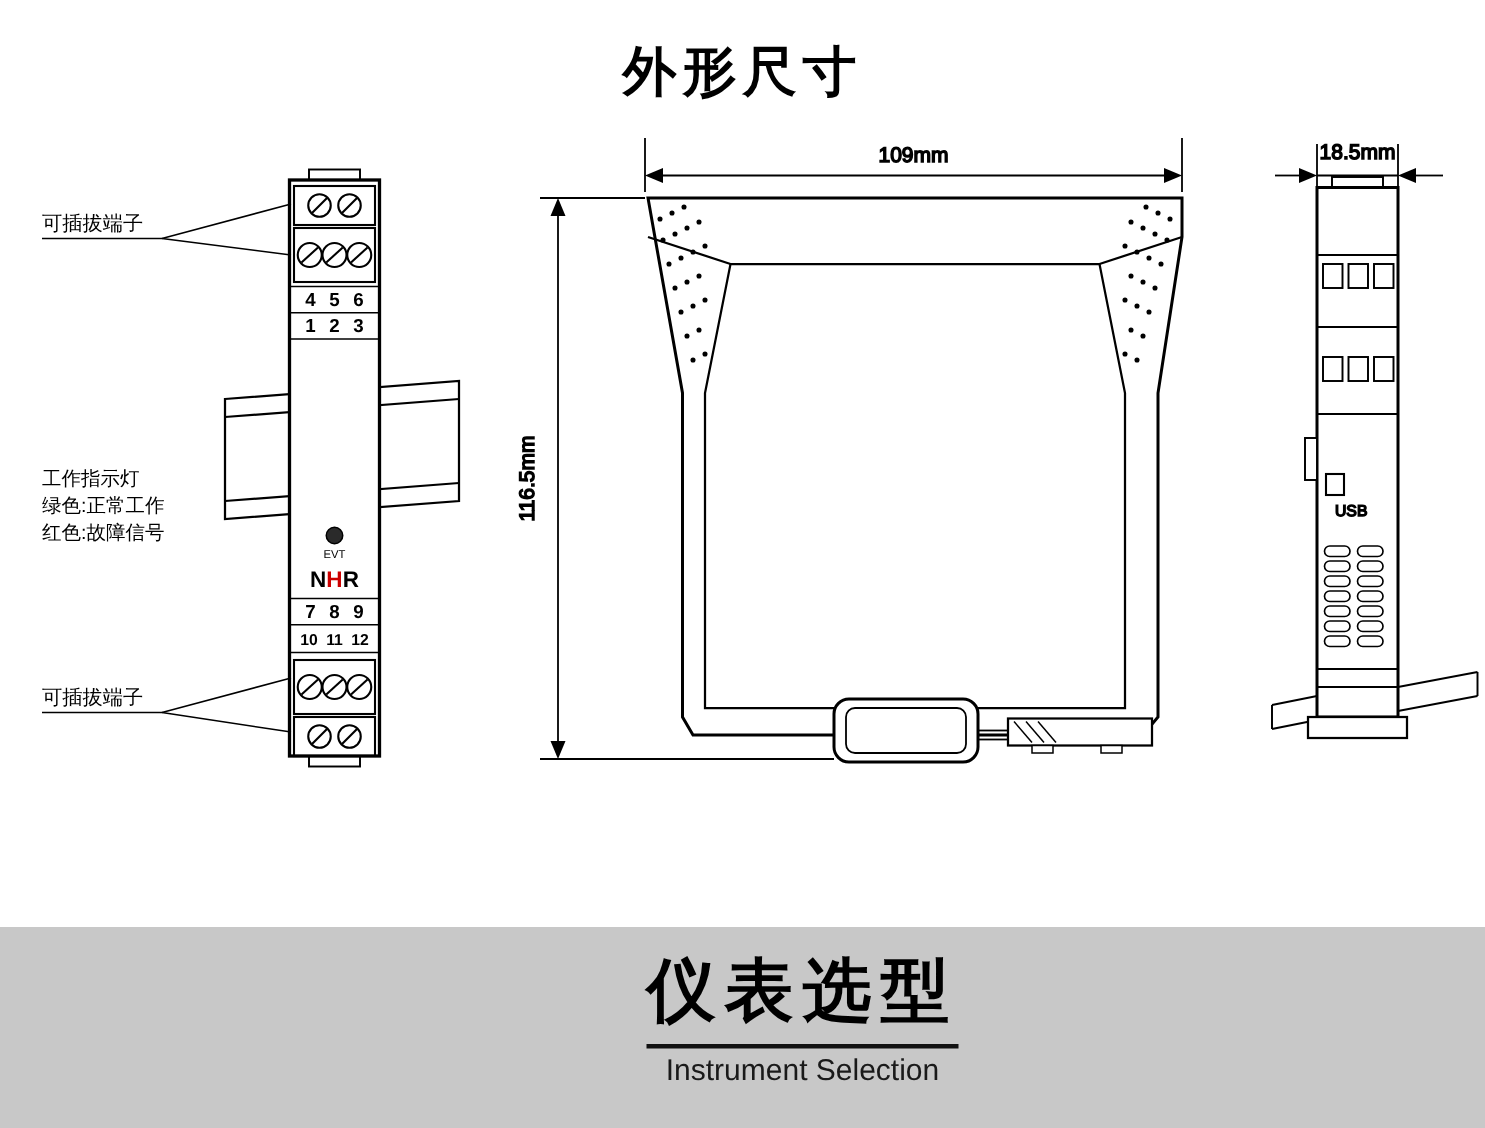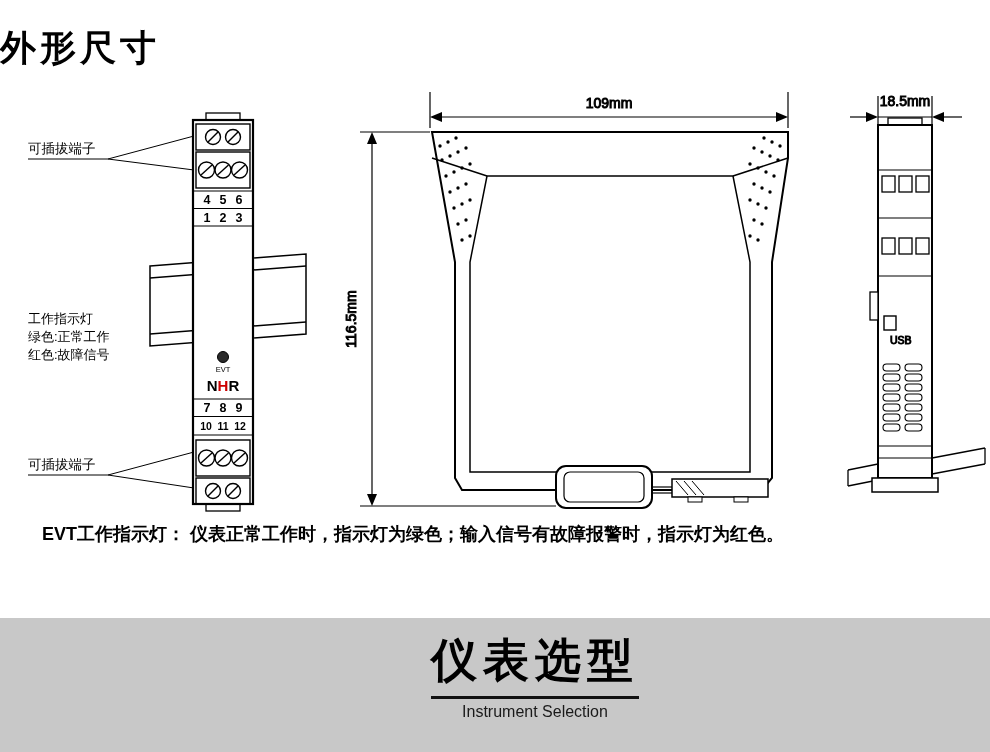--- a/index.html
+++ b/index.html
@@ -1,27 +1,27 @@
 <!DOCTYPE html>
 <html><head>
 <meta charset="utf-8">
 <style>
   html,body{margin:0;padding:0;background:#fff;}
   .page{position:relative;width:990px;height:752px;background:#ffffff;overflow:hidden;
         font-family:"Liberation Sans","DejaVu Sans",sans-serif;color:#000;}
-  .page-title{position:absolute;top:24px;left:0;width:100%;
+  .page-title{position:absolute;top:24px;left:0;width:100%;text-align:center;
         font-size:36px;font-weight:bold;letter-spacing:4px;}
   svg{position:absolute;top:0;left:0;font-family:"Liberation Sans","DejaVu Sans",sans-serif;}
   .notes{position:absolute;top:522px;left:42px;width:920px;}
   .notes p{margin:0 0 13px 0;font-size:18px;font-weight:bold;line-height:24px;}
   .footer{position:absolute;top:618px;left:0;width:990px;height:134px;background:#c8c8c8;
         display:flex;flex-direction:column;align-items:center;justify-content:flex-start;padding-left:40px;}
   .footer-title{margin-top:12px;font-size:46px;font-weight:bold;letter-spacing:6px;
         border-bottom:3px solid #111;padding-bottom:4px;}
-  .footer-sub{margin-top:4px;font-size:16px;color:#1a1a1a;}
+  .footer-sub{margin-top:4px;font-size:20px;color:#1a1a1a;}
   text{fill:#000;}
 </style>
 </head>
 <body>
 
 <div class="page">
 
   <div class="page-title">外形尺寸</div>
 
   <svg width="990" height="615" viewBox="0 0 990 615">
@@ -274,21 +274,20 @@
           <rect x="905" y="404" width="17" height="7" rx="3.5"></rect>
         <rect x="883" y="414" width="17" height="7" rx="3.5"></rect>
           <rect x="905" y="414" width="17" height="7" rx="3.5"></rect>
         <rect x="883" y="424" width="17" height="7" rx="3.5"></rect>
           <rect x="905" y="424" width="17" height="7" rx="3.5"></rect>
       </g>
     </g>
   </svg>
 
   <div class="notes">
-    <p>EVT工作指示灯： 仪表正常工作时，指示灯为绿色；输入信号有故障报警时，指示灯为红色。</p>
   </div>
 
   <div class="footer">
     <div class="footer-title">仪表选型</div>
     <div class="footer-sub">Instrument Selection</div>
   </div>
 
 </div>
 
 </body></html>

